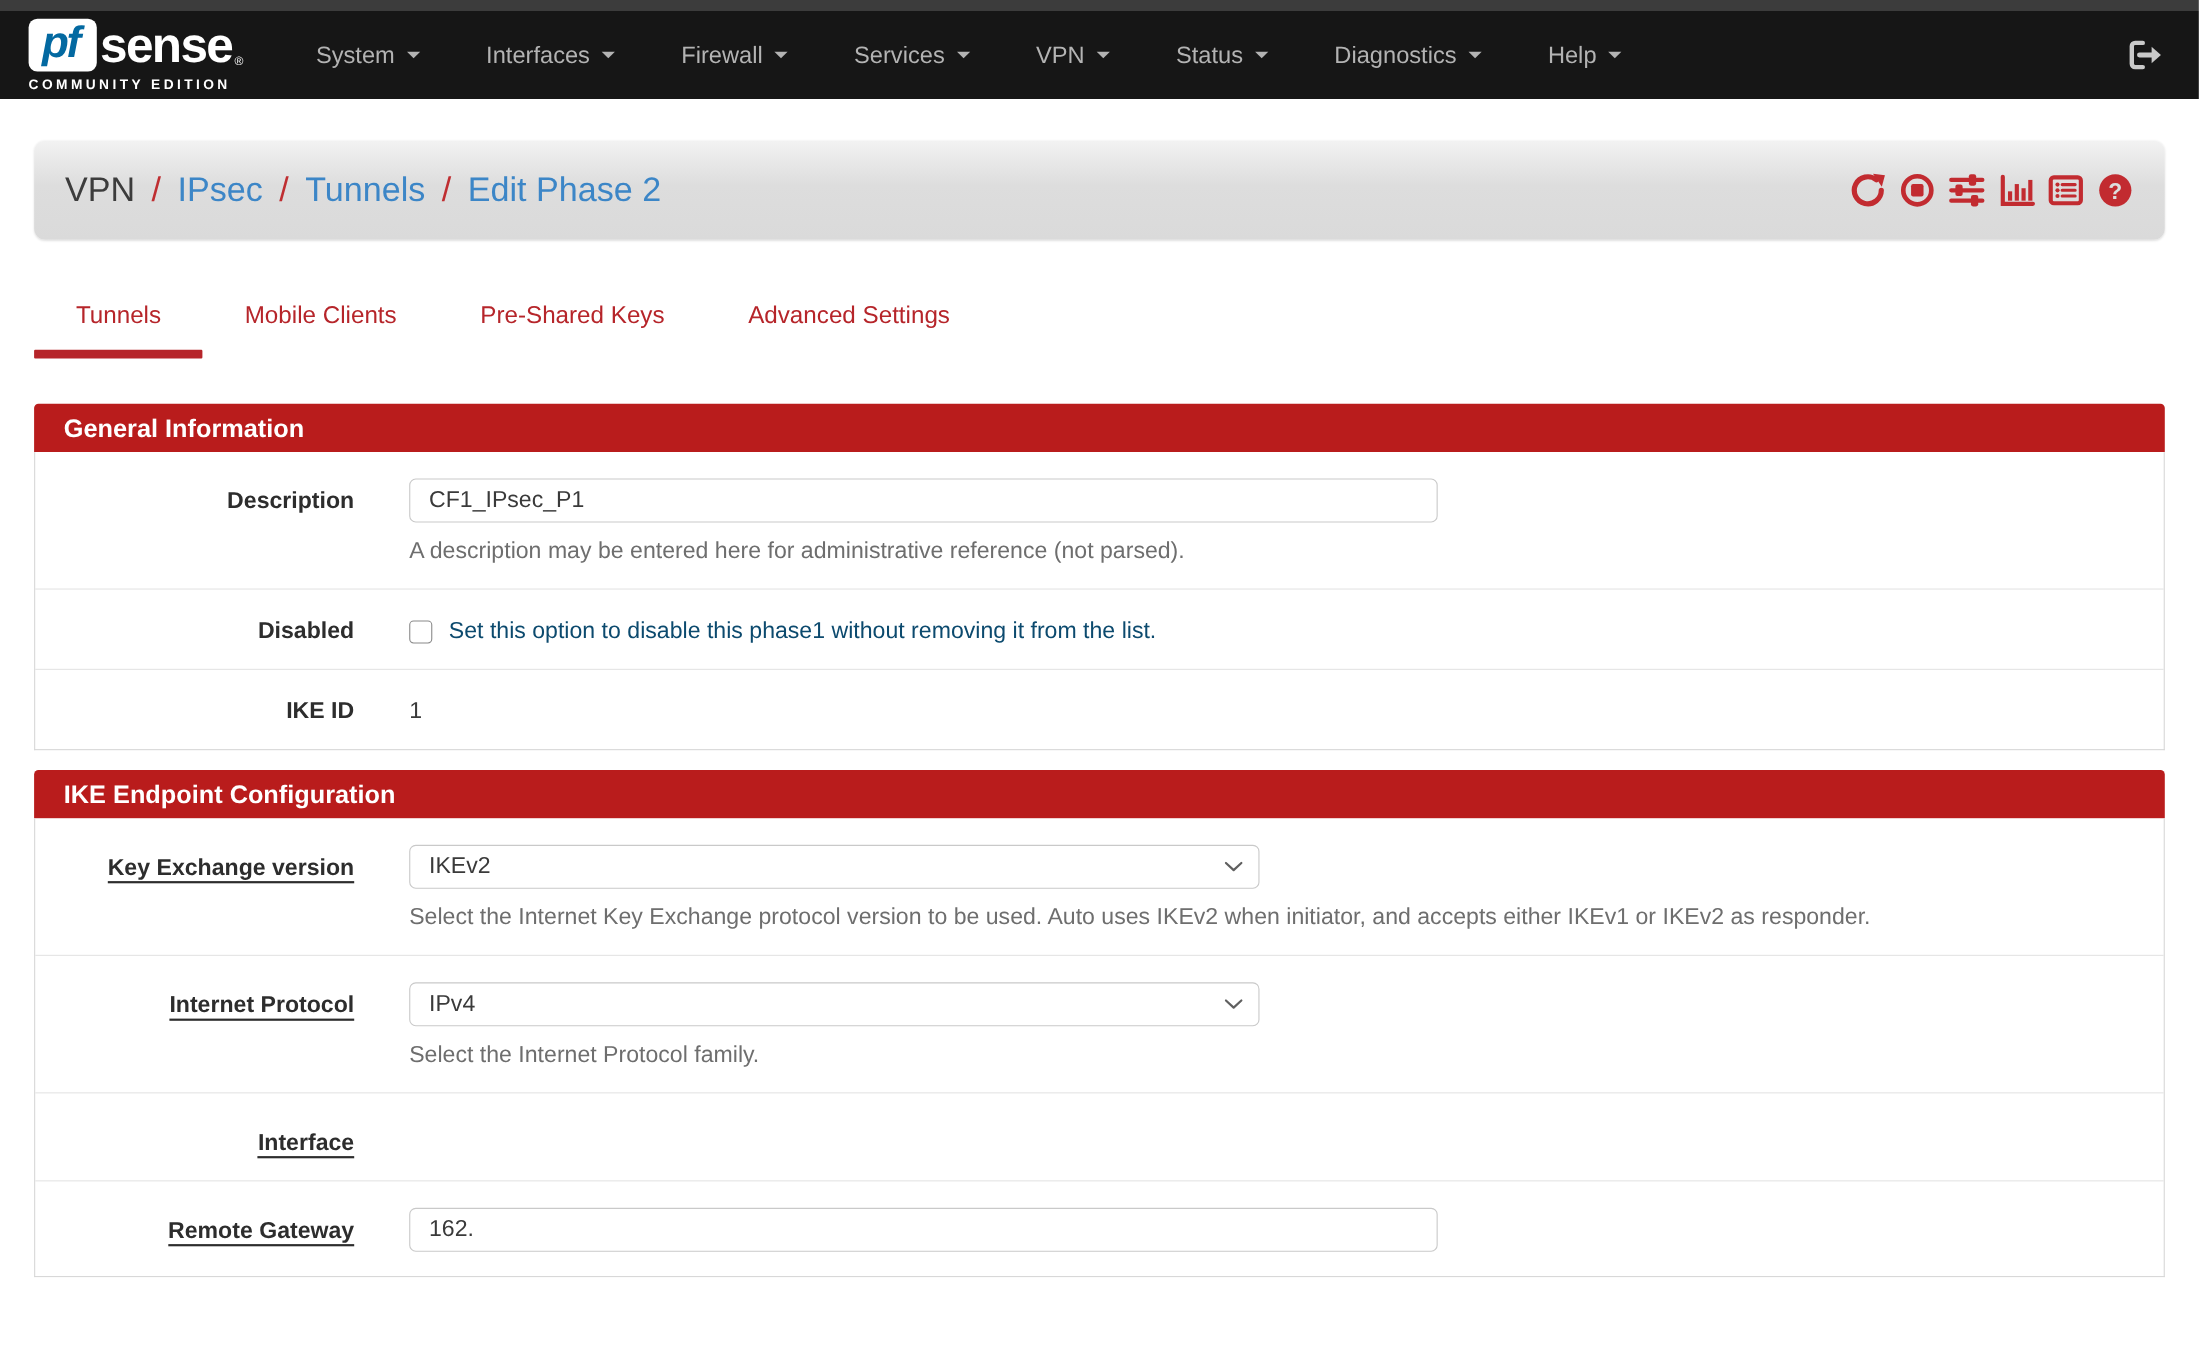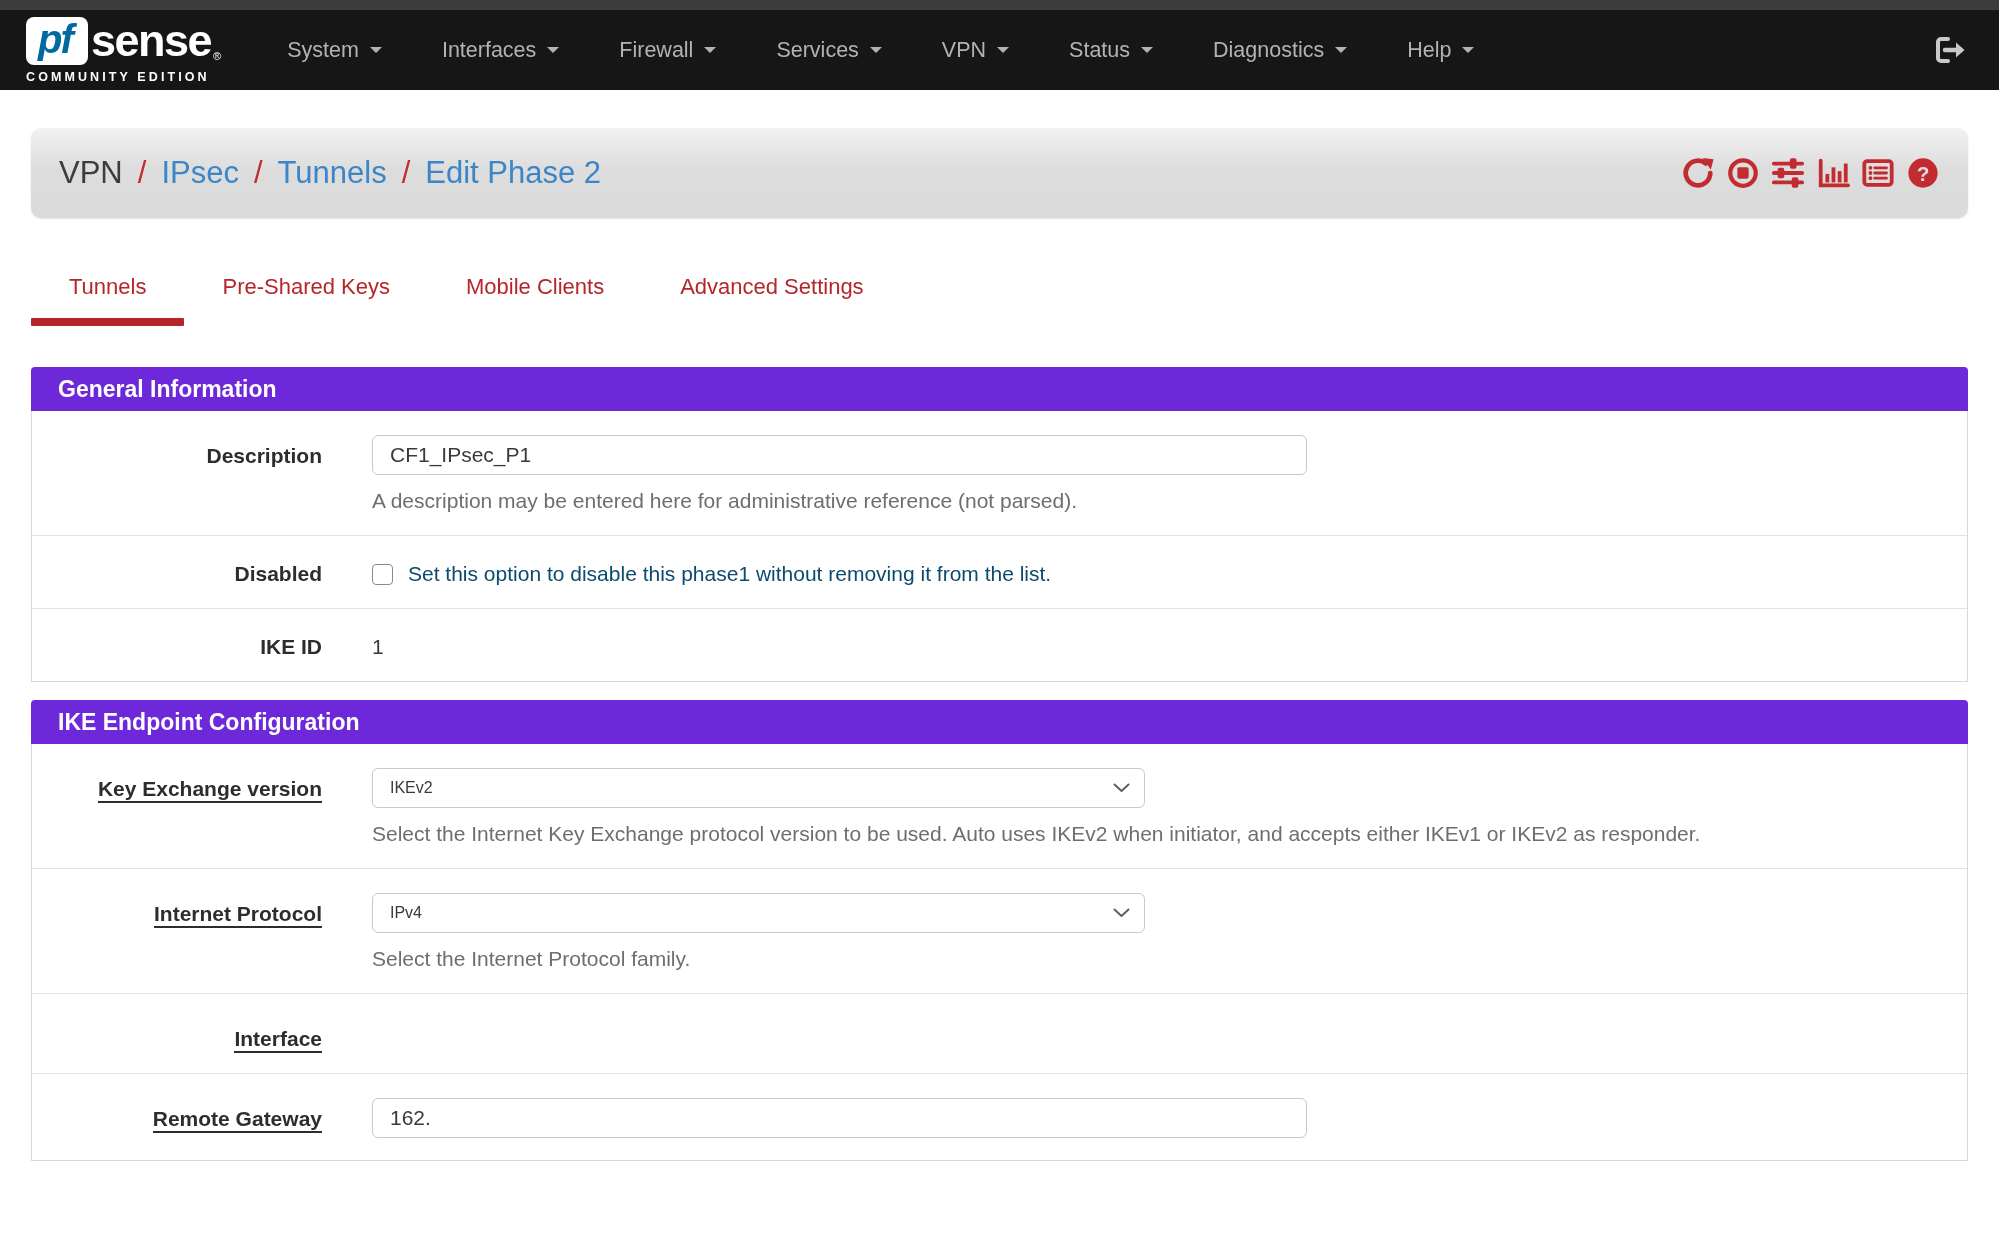--- a/index.html
+++ b/index.html
@@ -39,33 +39,33 @@
 
   
   .tabs { margin:50px 31px 0; display:flex; }
   .tab { position:relative; font-size:22px; color:#b6252a; padding:6px 38px 26px; cursor:pointer; white-space:nowrap; }
   .tab.active::after { content:""; position:absolute; left:0; right:0; bottom:0; height:8px;
                        background:#b6252a; border-radius:1px; }
 
   
   .panel { margin:41px 31px 0; }
   .panel + .panel { margin-top:18px; }
-  .panel-header { background:#6d28d9; color:#fff; font-weight:bold; font-size:23px; height:44px;
+  .panel-header { background:#b91c1c; color:#fff; font-weight:bold; font-size:23px; height:44px;
                   display:flex; align-items:center; padding:0 27px; border-radius:4px 4px 0 0; }
   .panel-body { background:#fff; border:1px solid #d8d8d8; border-top:none; }
   .form-row { display:grid; grid-template-columns:340px 1fr; padding:24px 0 22px; border-bottom:1px solid #e4e4e4; }
   .form-row:last-child { border-bottom:none; }
   .row-label { text-align:right; padding-right:50px; font-weight:bold; font-size:21px; color:#2d2d2d; padding-top:9px; }
   .row-label.no-input { padding-top:2px; }
   .row-label.u .lbl { border-bottom:2px solid #2d2d2d; padding-bottom:1px; }
   .text-input { width:935px; height:40px; border:1px solid #c9c9c9; border-radius:6px; background:#fff;
                 font-family:"Liberation Sans",sans-serif; font-size:21px; color:#3a3a3a; padding:0 17px; outline:none; }
   .select-box { width:773px; height:40px; border:1px solid #c9c9c9; border-radius:6px; background:#fff;
                 display:flex; align-items:center; justify-content:space-between; padding:0 14px 0 17px; cursor:pointer; }
-  .select-value { font-size:16px; color:#3a3a3a; }
+  .select-value { font-size:21px; color:#3a3a3a; }
   .chevron { display:block; }
   .help-text { margin-top:14px; font-size:21px; color:#6e6e6e; display:flex; align-items:center; }
   .static-value { font-size:21px; color:#3a3a3a; padding-top:2px; }
   .check-line { display:flex; align-items:center; gap:15px; font-size:21px; color:#0c4a6e; padding-top:2px; }
   .checkbox { width:21px; height:21px; border:1.5px solid #8a8a8a; border-radius:4px; background:#fff; cursor:pointer; flex:none; }
   .info-icon { display:inline-flex; width:29px; height:29px; border-radius:50%; background:#2878bd;
                color:#fff; align-items:center; justify-content:center; font-weight:bold; font-size:19px;
                font-family:"Liberation Serif",serif; font-style:italic; margin-left:15px; cursor:pointer; flex:none; }
 </style>
 </head>
@@ -167,22 +167,22 @@
     </svg>
     <svg class="bc-icon" viewBox="0 0 36 36">
       <circle cx="18" cy="18" r="15.5" fill="currentColor"></circle>
       <text x="18" y="26" text-anchor="middle" font-size="22" font-weight="bold" fill="#dddddd">?</text>
     </svg>
   </div>
 </div>
 
 <div class="tabs">
   <div class="tab active">Tunnels</div>
+  <div class="tab">Mobile Clients</div>
   <div class="tab">Pre-Shared Keys</div>
-  <div class="tab">Mobile Clients</div>
   <div class="tab">Advanced Settings</div>
 </div>
 
 <div class="panel">
   <div class="panel-header">General Information</div>
   <div class="panel-body">
 
     <div class="form-row">
       <div class="row-label">Description</div>
       <div>

